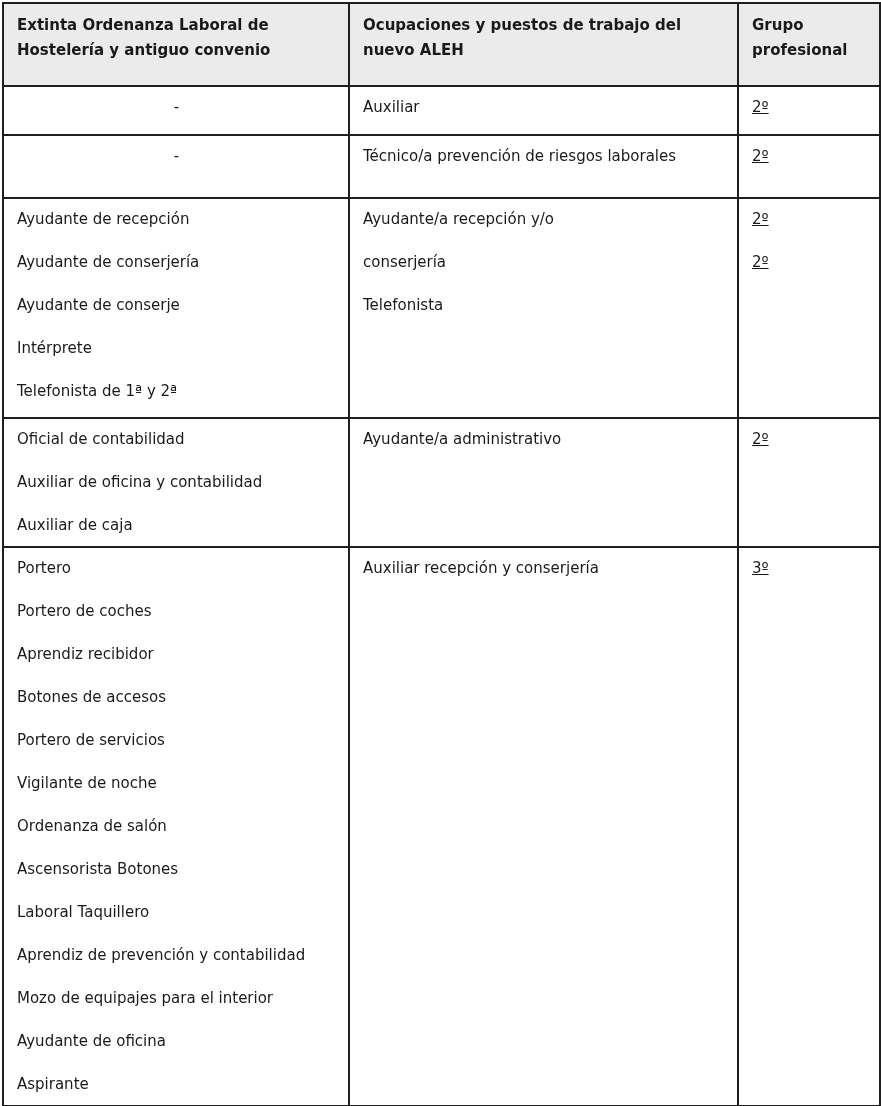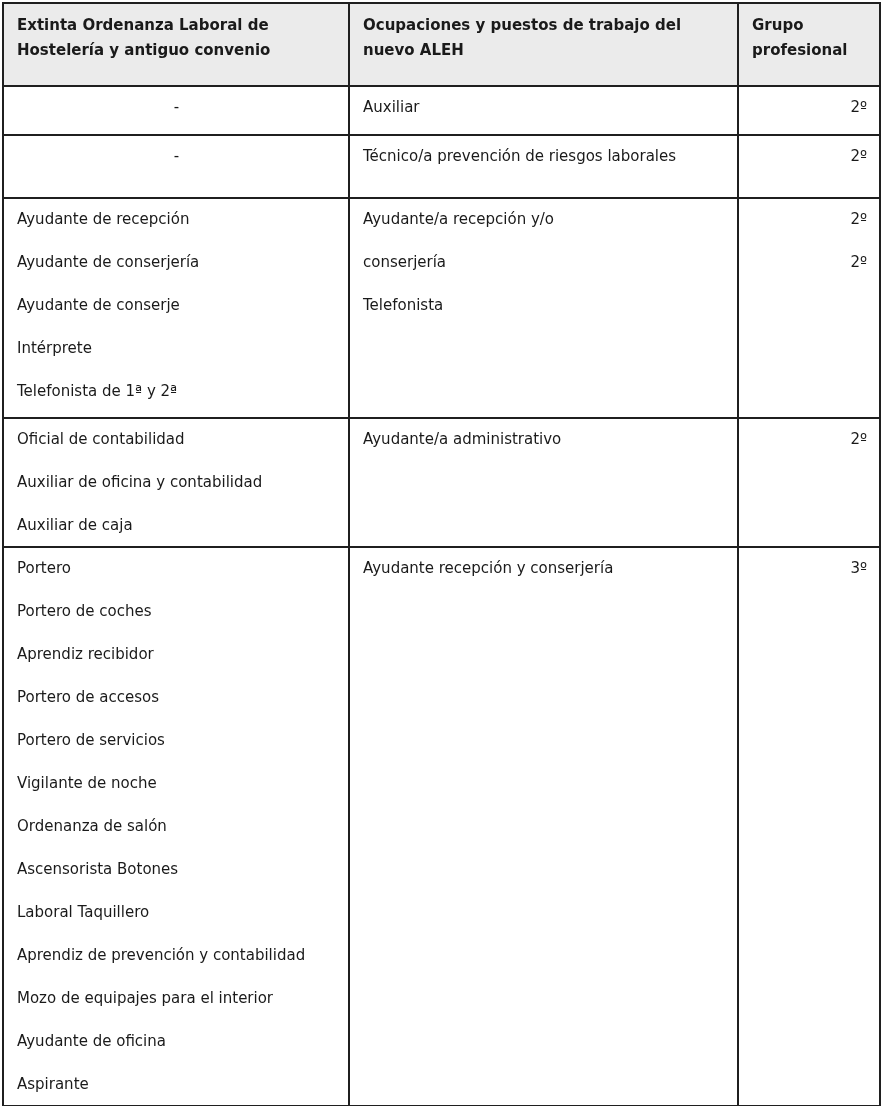--- a/index.html
+++ b/index.html
@@ -41,21 +41,21 @@
     font-size: 15px;
     padding: 10px 12px 10px 13px;
     background: #ffffff;
   }
   .item {
     line-height: 21px;
     margin-bottom: 22px;
   }
   .item:last-child { margin-bottom: 0; }
   .item.dash { text-align: center; }
-  td.col-group { text-align: right; }
+  td.col-group { text-align: left; text-decoration: underline; }
   .row-1 { height: 49px; }
   .row-2 { height: 63px; }
   .row-3 { height: 220px; }
   .row-4 { height: 116px; margin-top: 8px; }
   .row-5 { height: 551px; }
 </style>
 </head>
 <body>
 
 <div class="page">
@@ -124,33 +124,33 @@
           </td>
           <td class="col-group">
             <div class="item">2º</div>
           </td>
         </tr>
         <tr class="row-5">
           <td class="col-old">
             <div class="item">Portero</div>
             <div class="item">Portero de coches</div>
             <div class="item">Aprendiz recibidor</div>
-            <div class="item">Portero de accesos</div>
+            <div class="item">Botones de accesos</div>
             <div class="item">Portero de servicios</div>
             <div class="item">Vigilante de noche</div>
             <div class="item">Ordenanza de salón</div>
             <div class="item">Ascensorista Botones</div>
             <div class="item">Laboral Taquillero</div>
             <div class="item">Aprendiz de prevención y contabilidad</div>
             <div class="item">Mozo de equipajes para el interior</div>
             <div class="item">Ayudante de oficina</div>
             <div class="item">Aspirante</div>
           </td>
           <td class="col-new">
-            <div class="item">Ayudante recepción y conserjería</div>
+            <div class="item">Auxiliar recepción y conserjería</div>
           </td>
           <td class="col-group">
             <div class="item">3º</div>
           </td>
         </tr>
       </tbody>
   </table>
 </div>
 
 </body></html>

